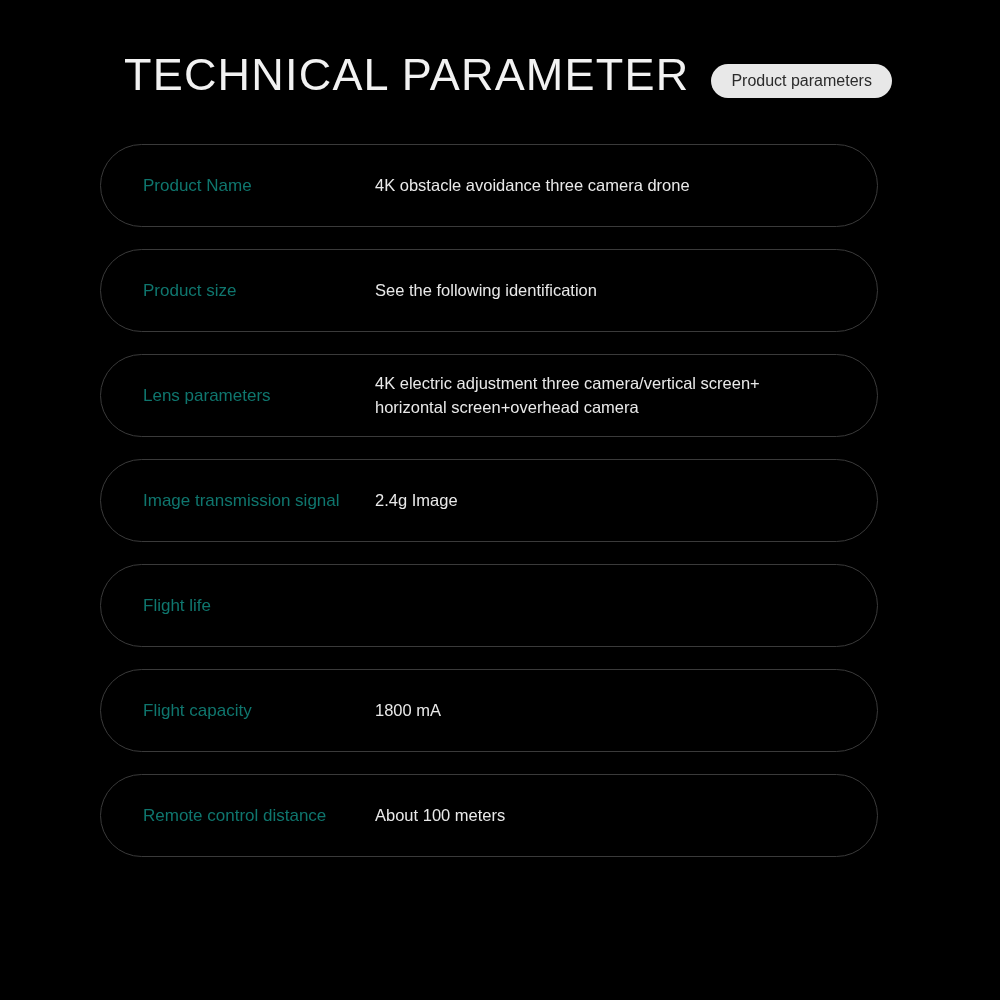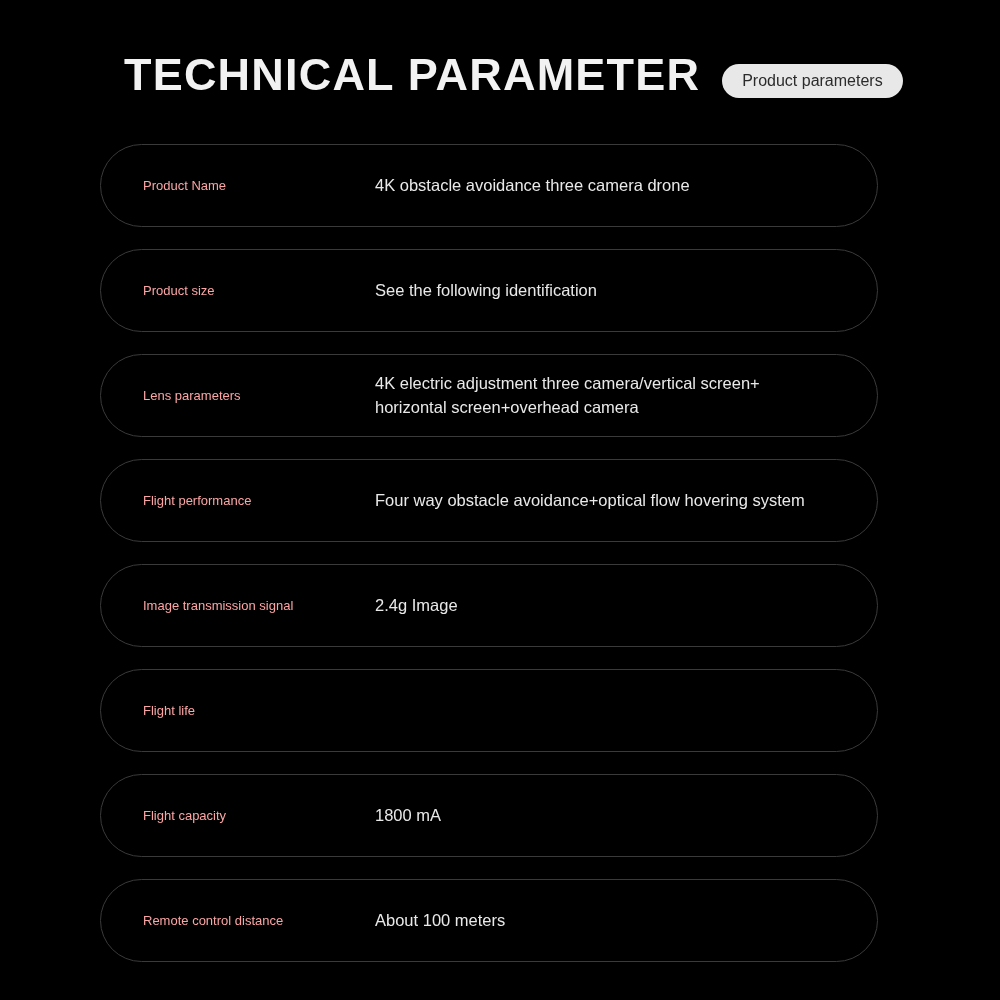--- a/index.html
+++ b/index.html
@@ -26,21 +26,21 @@
     position: absolute;
     left: 124px;
     top: 52px;
     display: flex;
     align-items: center;
     gap: 22px;
   }
   .title {
     font-size: 45px;
     letter-spacing: 1.2px;
-    font-weight: 700;
+    font-weight: 400;
     color: #f2f2f2;
     line-height: 1;
     white-space: nowrap;
     font-family: "Liberation Sans", sans-serif;
   }
   .badge {
     background: #e8e8e8;
     color: #2b2b2b;
     font-size: 16px;
     border-radius: 20px;
@@ -63,22 +63,22 @@
     border-radius: 42px;
     margin-bottom: 22px;
     display: flex;
     align-items: center;
     box-sizing: border-box;
     background: transparent;
   }
   .row .label {
     position: absolute;
     left: 42px;
-    font-size: 13px;
-    color: #fca5a5;
+    font-size: 17px;
+    color: #0f766e;
     white-space: nowrap;
   }
   .row .value {
     position: absolute;
     left: 274px;
     right: 28px;
     font-size: 16.5px;
     color: #e9e9e9;
     line-height: 1.45;
     white-space: pre-line;
@@ -105,24 +105,20 @@
       <div class="label">Product size</div>
       <div class="value">See the following identification</div>
     </div>
 
     <div class="row">
       <div class="label">Lens parameters</div>
       <div class="value">4K electric adjustment three camera/vertical screen+
 horizontal screen+overhead camera</div>
     </div>
 
-    <div class="row">
-      <div class="label">Flight performance</div>
-      <div class="value">Four way obstacle avoidance+optical flow hovering system</div>
-    </div>
 
     <div class="row">
       <div class="label">Image transmission signal</div>
       <div class="value">2.4g Image</div>
     </div>
 
     <div class="row">
       <div class="label">Flight life</div>
     </div>
 

